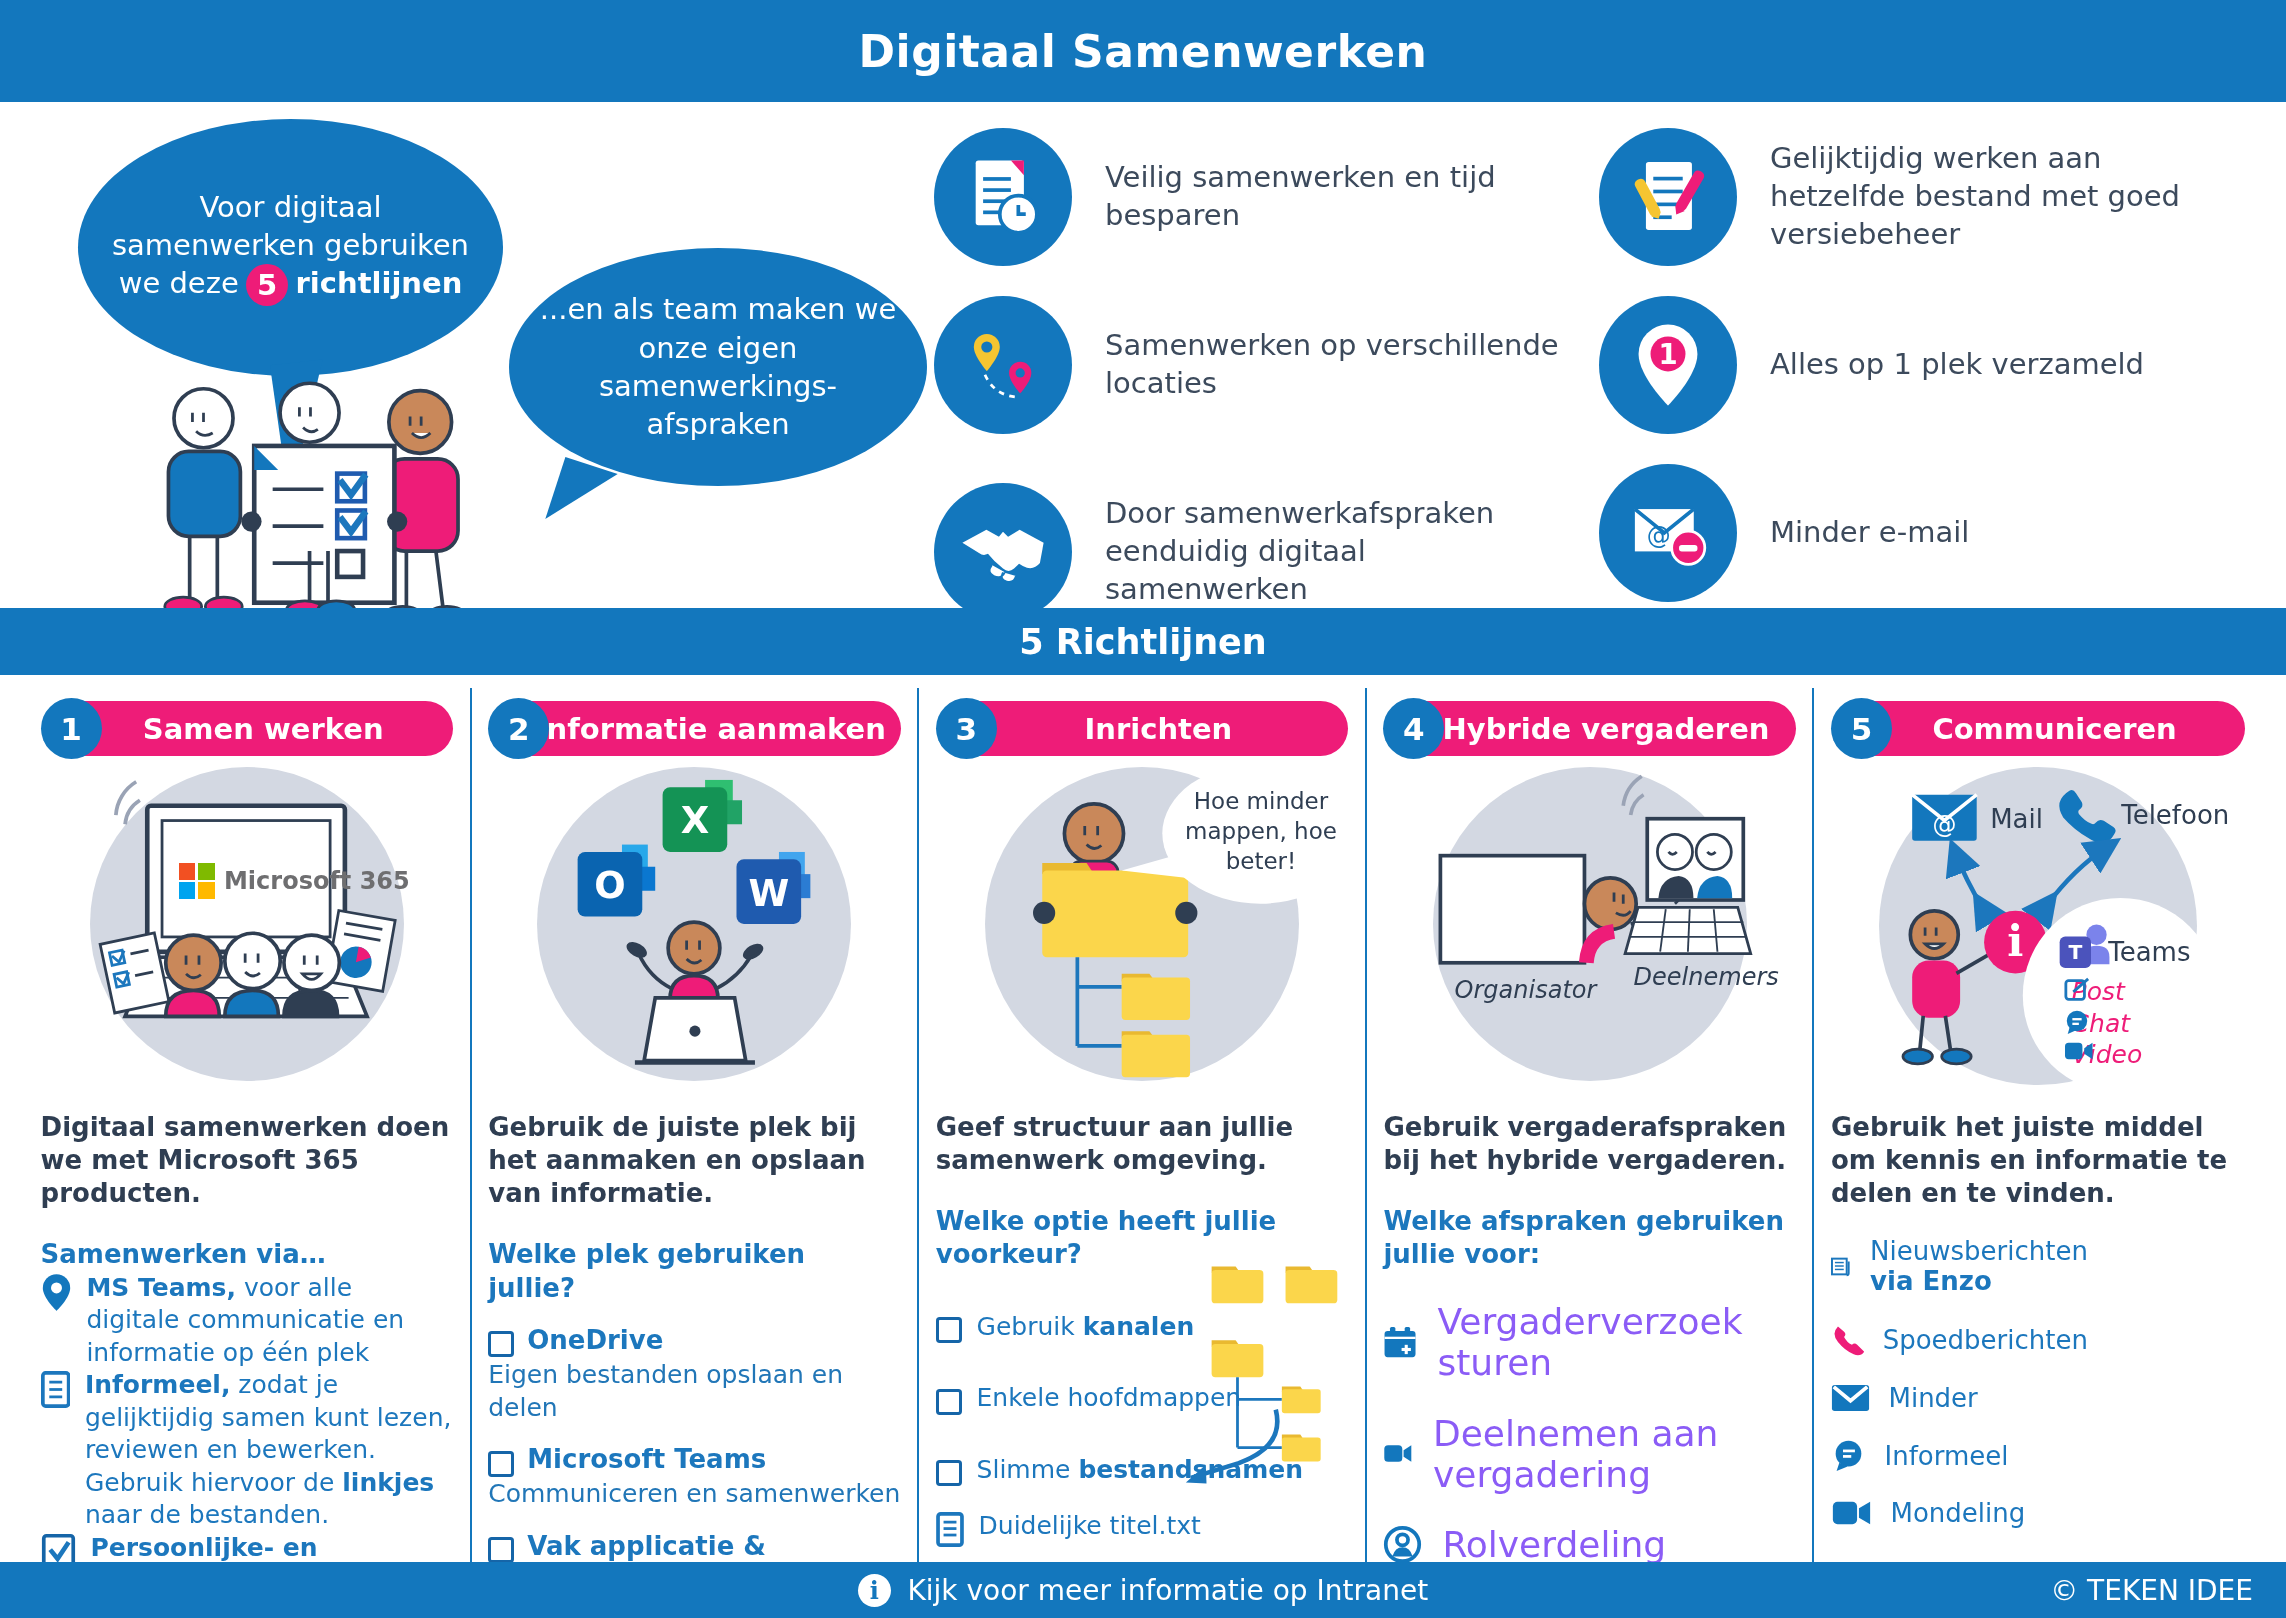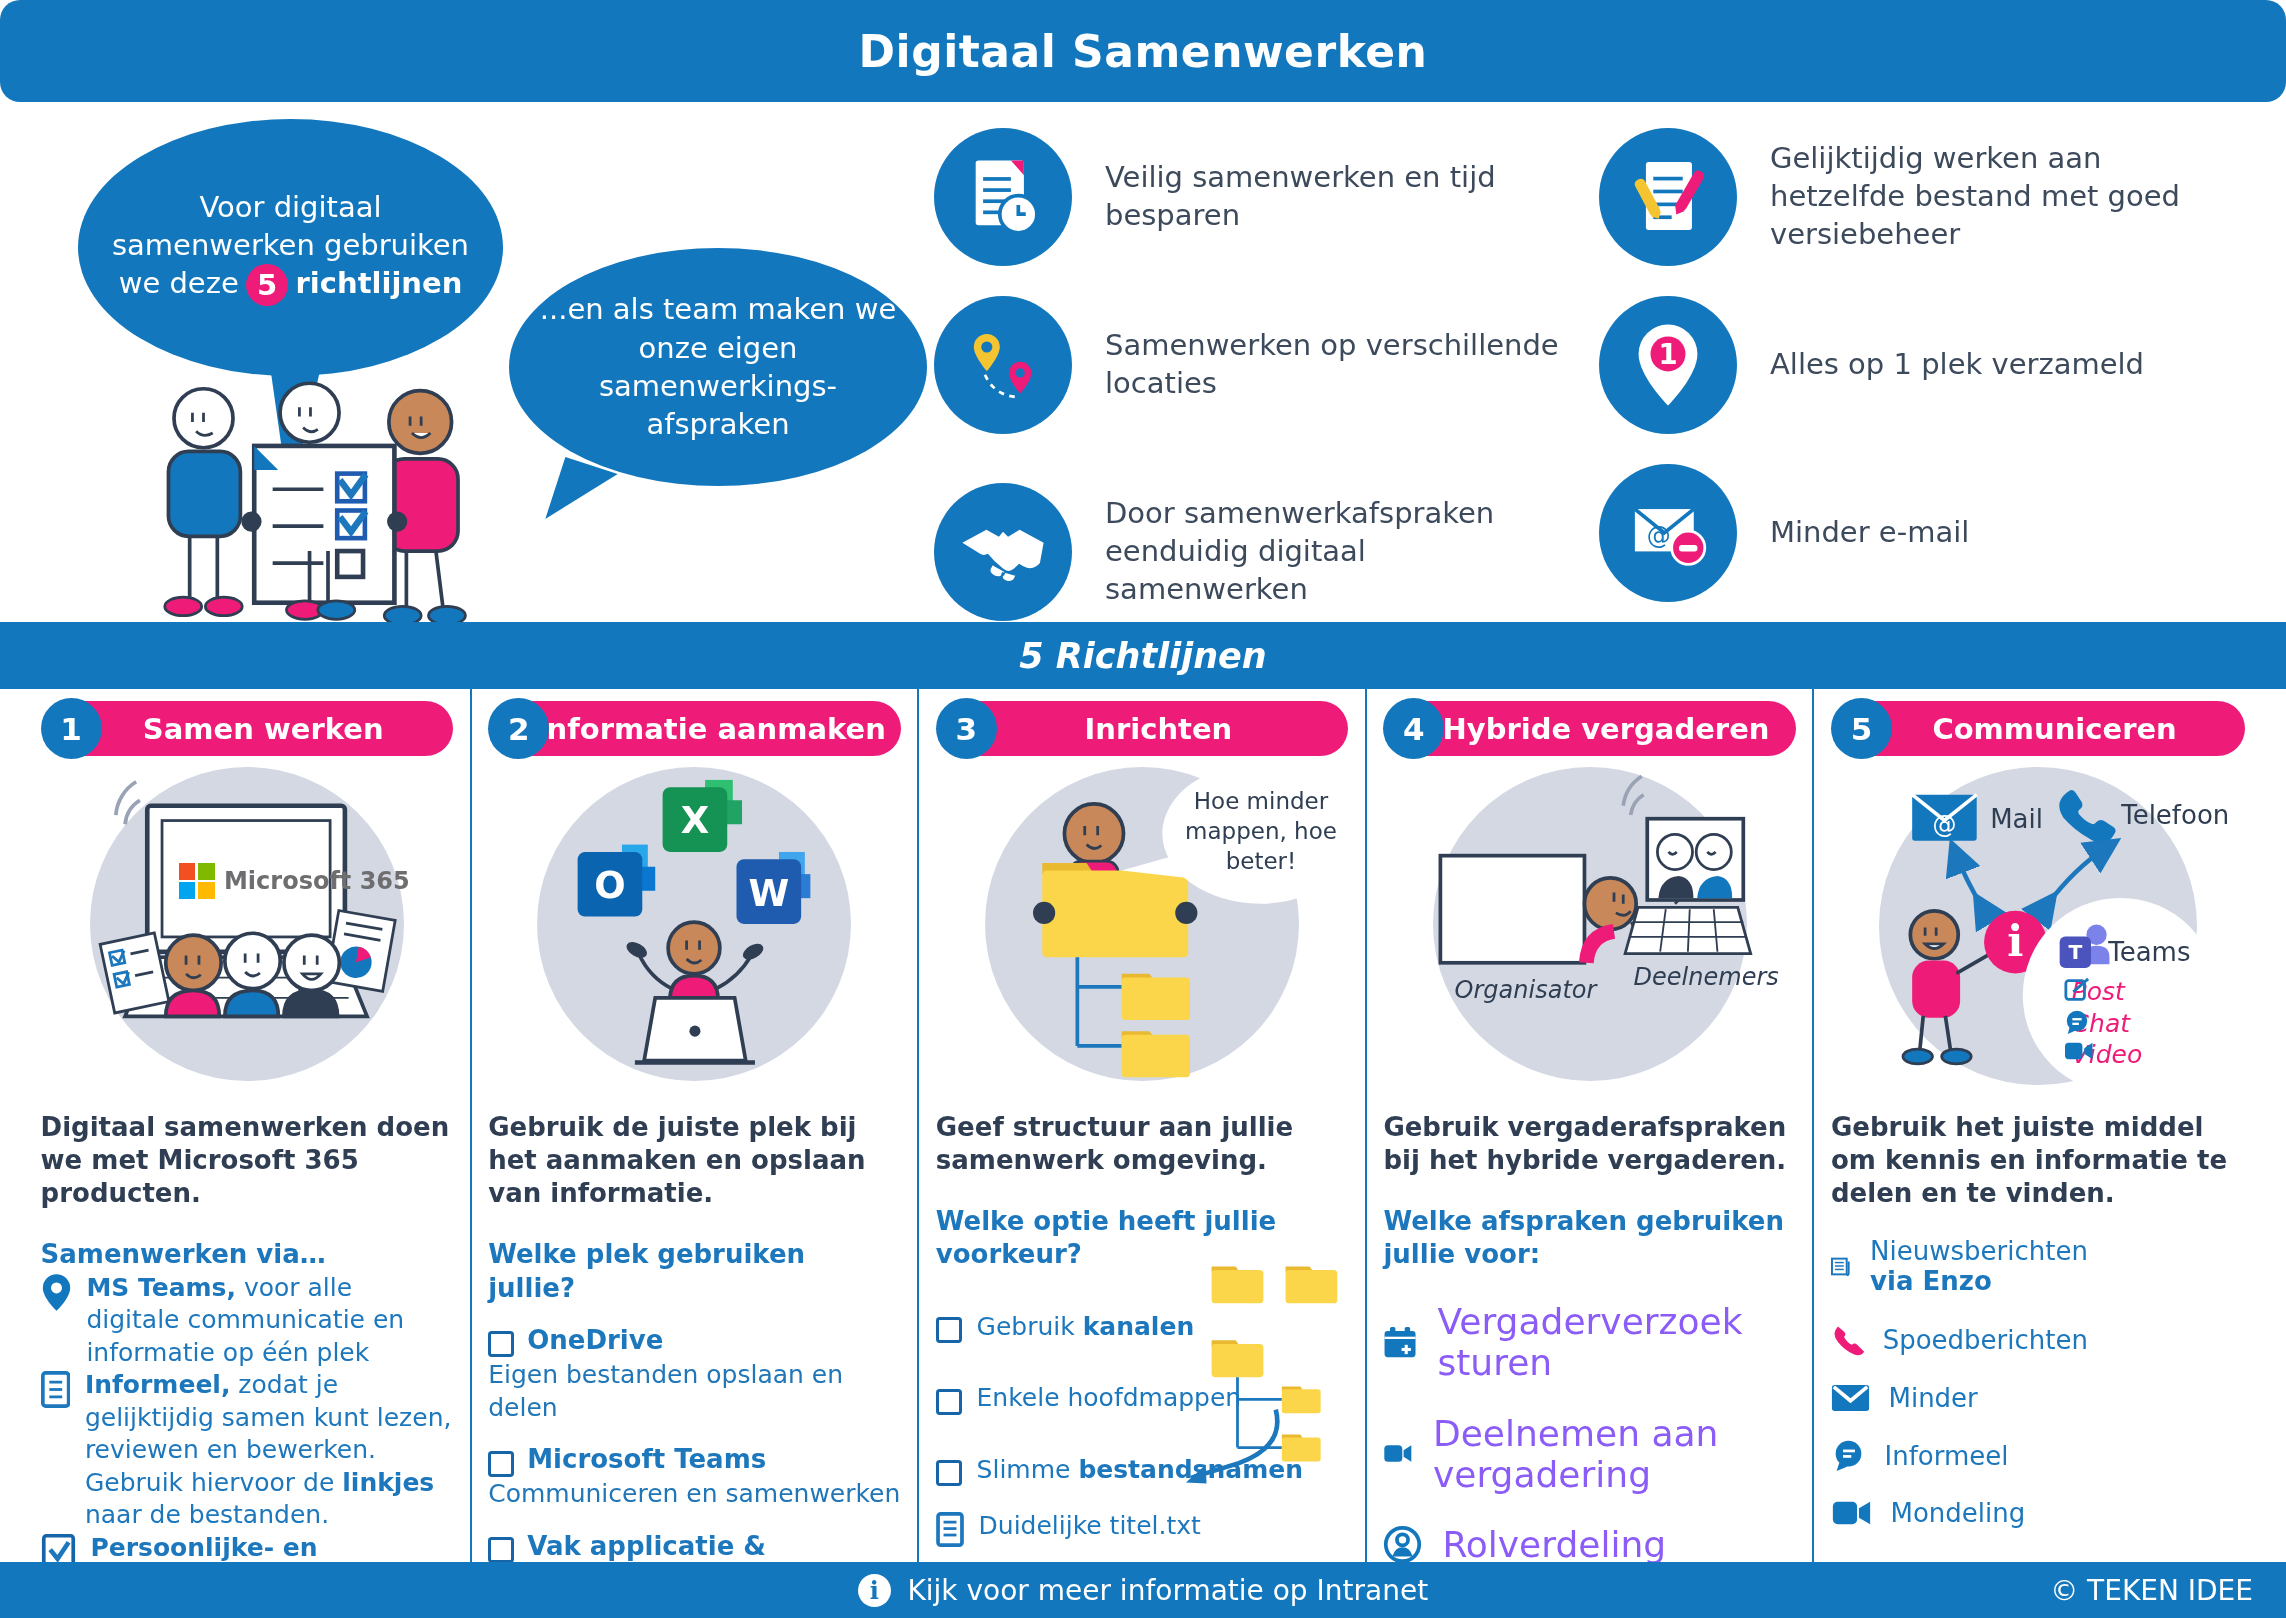--- a/index.html
+++ b/index.html
@@ -1,23 +1,23 @@
 <!DOCTYPE html>
 <html style="font-size:14.8px"><head>
 <meta charset="utf-8">
 <style>
   html,body{margin:0;padding:0;background:#fff;}
   .poster{position:relative;width:2286px;height:1619px;background:#fff;overflow:hidden;
           font-family:"DejaVu Sans",sans-serif;color:#2F3E52;}
 
   
   .hbar{position:absolute;left:0;right:0;background:#1377BD;display:flex;align-items:center;justify-content:center;}
-  .header{top:0;height:102px;border-radius:20px;}
+  .header{top:0;height:102px;}
   .header .title{color:#fff;font-size:44px;font-weight:bold;letter-spacing:0.5px;}
-  .band{top:622px;height:67px;font-style:italic;}
+  .band{top:608px;height:67px;}
   .band .btitle{color:#fff;font-size:35px;font-weight:bold;}
   .footer{bottom:0;height:57px;gap:16.6px;}
   .footer .ftext{color:#fff;font-size:28px;}
   .info-badge{width:33px;height:33px;border-radius:50%;background:#fff;color:#1377BD;font-weight:bold;
               font-size:24px;display:flex;align-items:center;justify-content:center;font-family:"DejaVu Serif",serif;}
   .credit{position:absolute;right:33px;color:#fff;font-size:28px;}
 
   
   .top{position:absolute;top:102px;left:0;right:0;height:519px;}
   .bubble{position:absolute;background:#1377BD;color:#fff;border-radius:50%;display:flex;

